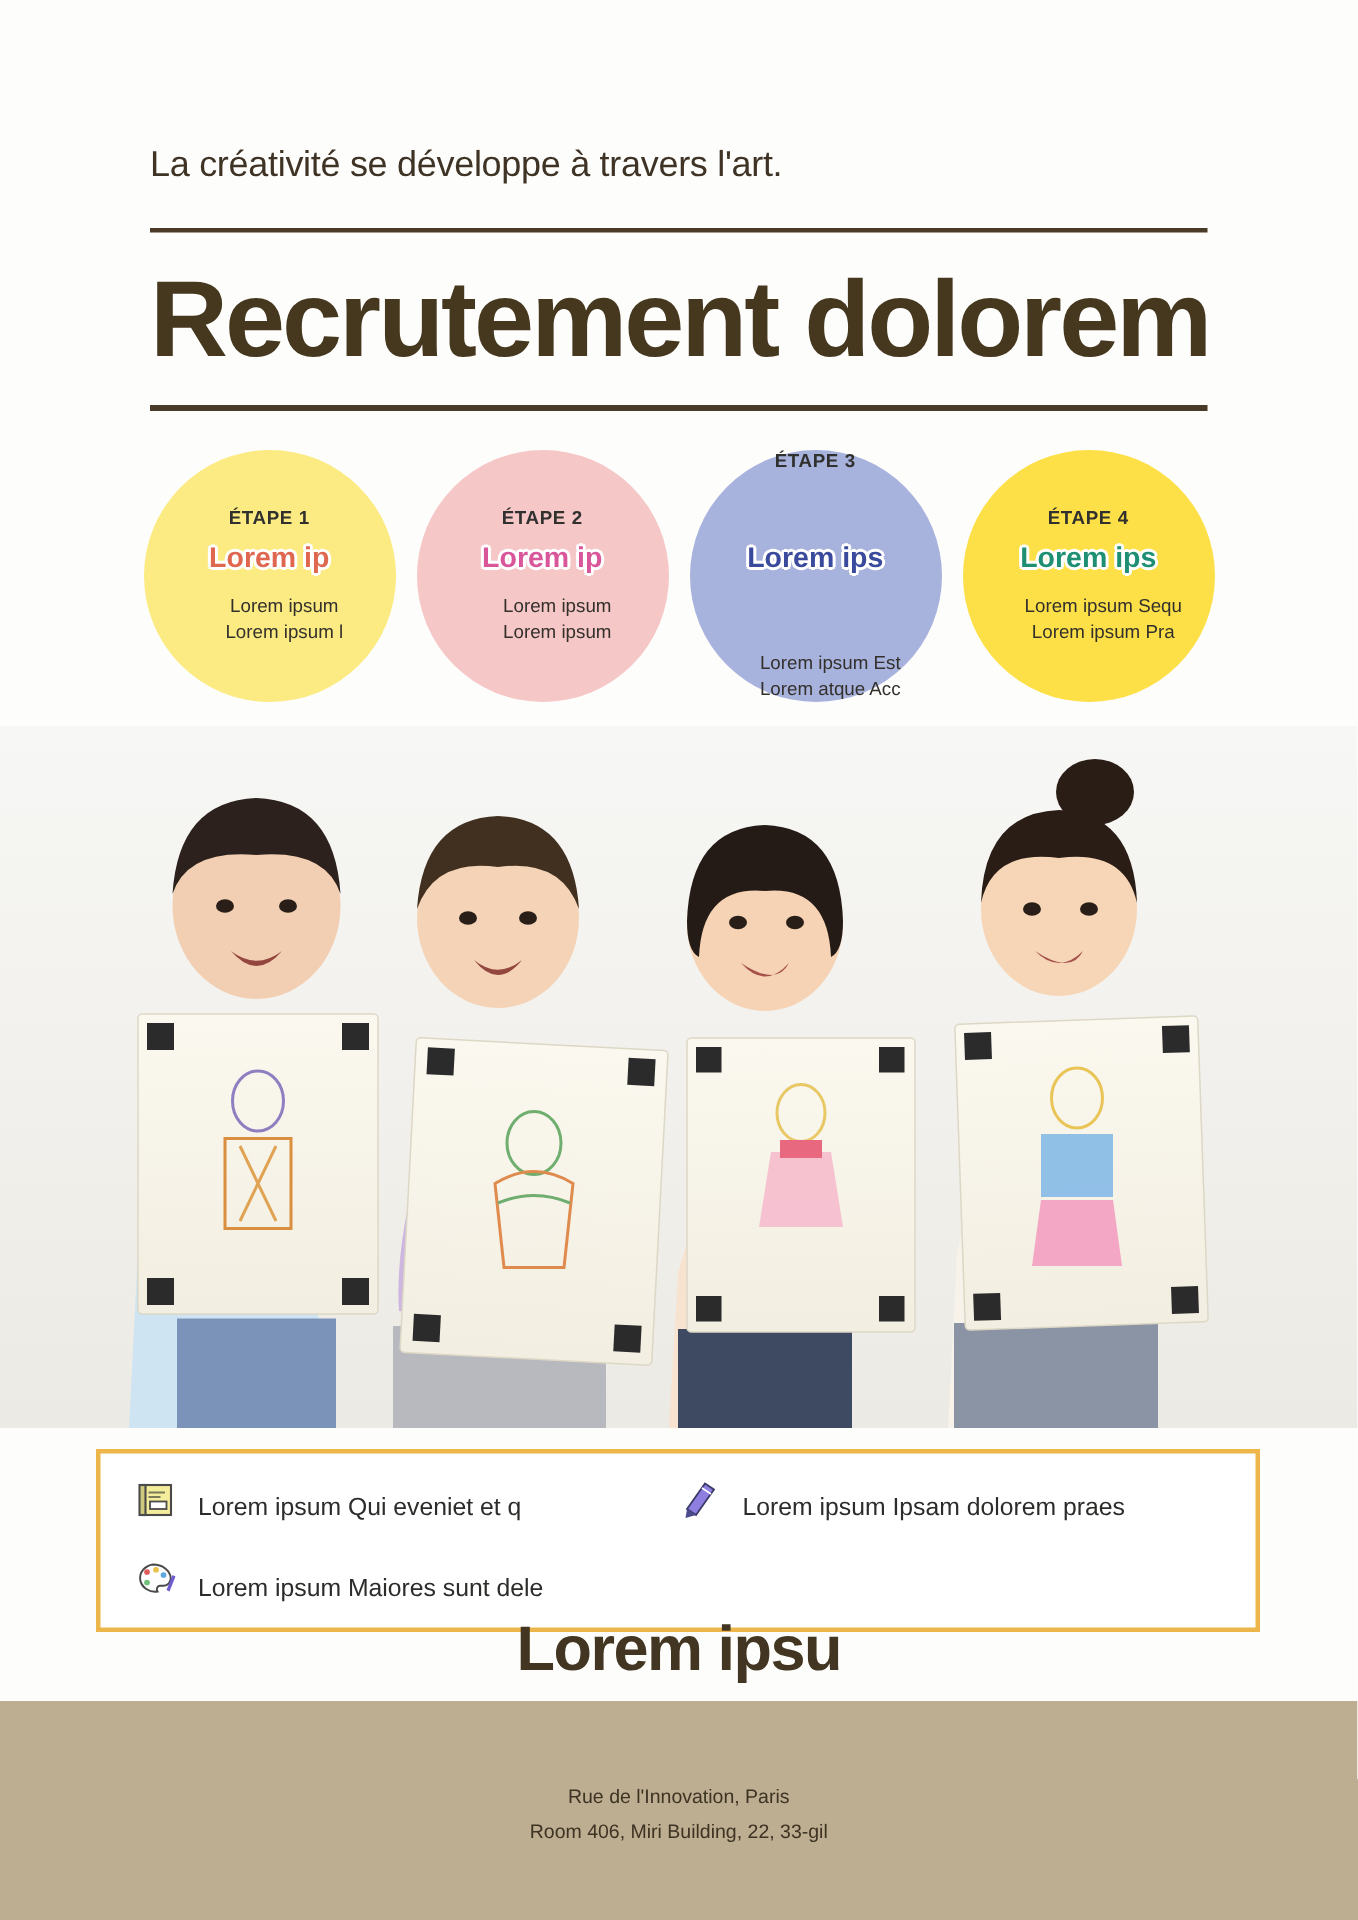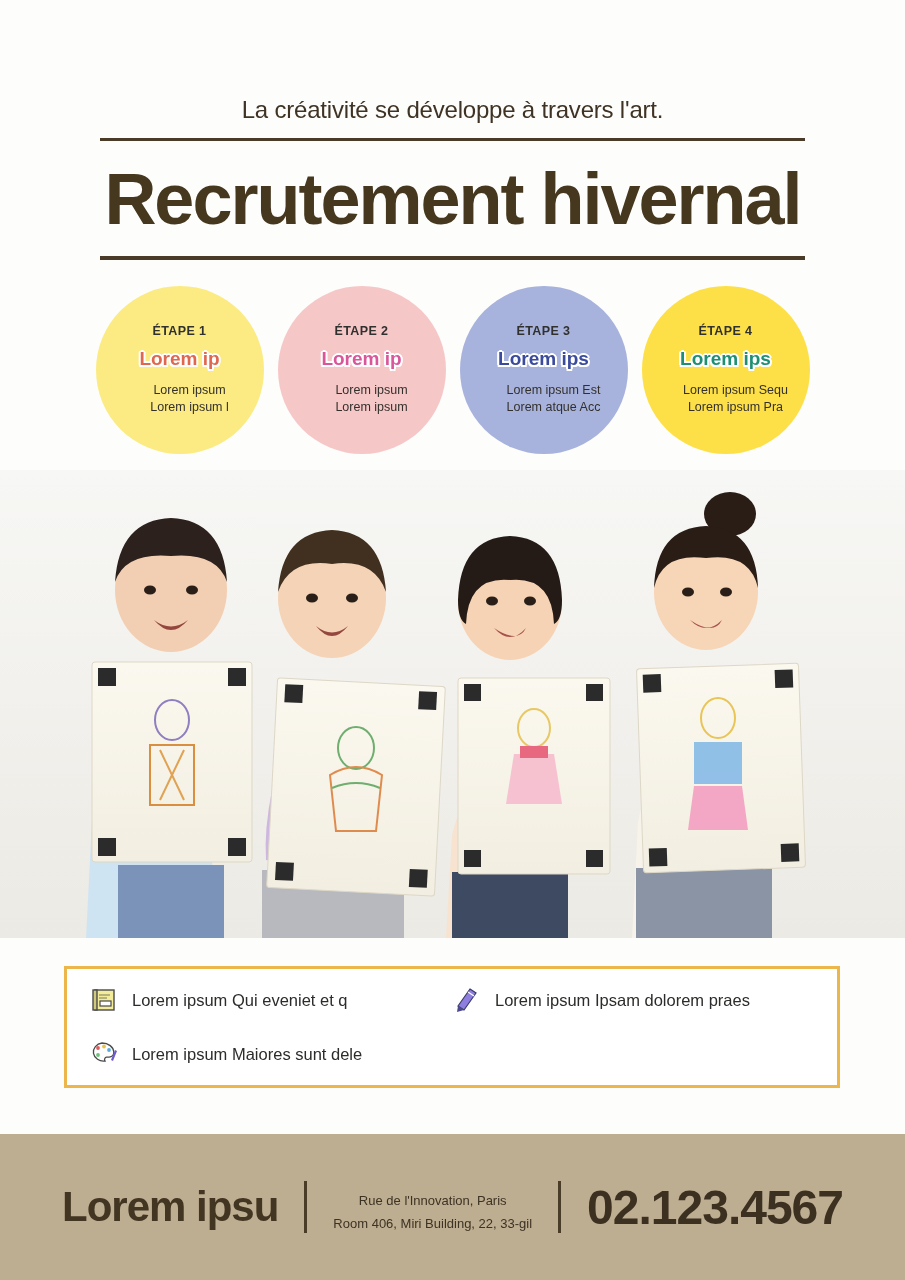--- a/index.html
+++ b/index.html
@@ -23,25 +23,24 @@
     display: flex;
     flex-direction: column;
   }
 
   
   .header {
     padding: 0 100px;
     margin-top: 96px;
   }
   .subtitle {
-    text-align: center;
     font-size: 24px;
     color: #3f3325;
     letter-spacing: -0.2px;
-    padding-bottom: 14px;
+    padding-bottom: 28px;
   }
   .rule-top {
     height: 3px;
     background: #4a3b28;
     width: 100%;
   }
   .rule-bottom {
     height: 4px;
     background: #4a3b28;
     width: 100%;
@@ -125,21 +124,21 @@
     background: rgba(255,255,255,0.93);
     box-sizing: border-box;
     display: grid;
     grid-template-columns: 1fr 1fr;
     grid-template-rows: 1fr 1fr;
     align-items: center;
     padding: 4px 22px;
   }
   .feature {
     display: flex;
-    align-items: center;
+    align-items: flex-end;
     gap: 13px;
   }
   .feature-icon {
     width: 30px;
     height: 30px;
     flex: 0 0 30px;
     display: flex;
     align-items: center;
     justify-content: center;
   }
@@ -154,20 +153,21 @@
     position: absolute;
     left: 0;
     bottom: 0;
     width: 905px;
     height: 146px;
     background: #bdad91;
     display: flex;
     align-items: center;
     justify-content: center;
     gap: 26px;
+    flex-direction: column;
   }
   .footer-brand {
     font-size: 42px;
     font-weight: bold;
     color: #423521;
     letter-spacing: -1px;
     white-space: nowrap;
   }
   .divider {
     width: 3px;
@@ -191,21 +191,21 @@
   }
 </style>
 </head>
 <body>
 
 <div class="poster">
 
   <div class="header">
     <div class="subtitle">La créativité se développe à travers l'art.</div>
     <div class="rule-top"></div>
-    <div class="maintitle">Recrutement hivernal</div>
+    <div class="maintitle">Recrutement dolorem</div>
     <div class="rule-bottom"></div>
   </div>
 
   <div class="steps">
 
     <div class="step" id="step0" style="background: rgb(251, 235, 130);">
       <div class="step-label">ÉTAPE 1</div>
       <div class="step-title" id="step0t" style="color: rgb(224, 103, 79);">Lorem ip</div>
       <div class="step-desc">
         <span>Lorem ipsum</span><br>
@@ -215,21 +215,21 @@
 
     <div class="step" id="step1" style="background: rgb(246, 199, 199);">
       <div class="step-label">ÉTAPE 2</div>
       <div class="step-title" id="step1t" style="color: rgb(217, 86, 155);">Lorem ip</div>
       <div class="step-desc">
         <span>Lorem ipsum</span><br>
         <span>Lorem ipsum</span>
       </div>
     </div>
 
-    <div class="step" id="step2" style="background: rgb(168, 179, 221);">
+    <div class="step" id="step2" style="background: rgb(168, 179, 221); justify-content: space-between;">
       <div class="step-label">ÉTAPE 3</div>
       <div class="step-title" id="step2t" style="color: rgb(58, 74, 156);">Lorem ips</div>
       <div class="step-desc">
         <span>Lorem ipsum Est</span><br>
         <span>Lorem atque Acc</span>
       </div>
     </div>
 
     <div class="step" id="step3" style="background: #fde047;">
       <div class="step-label">ÉTAPE 4</div>

